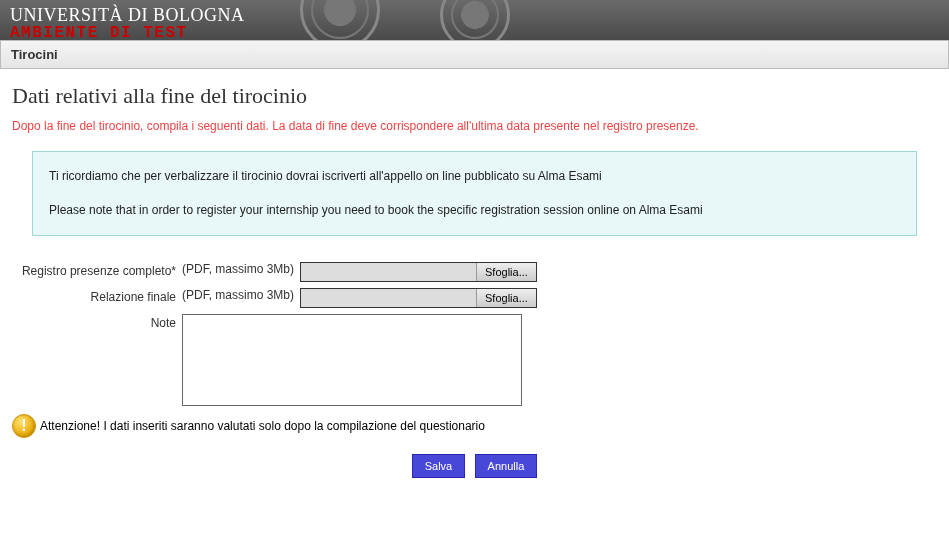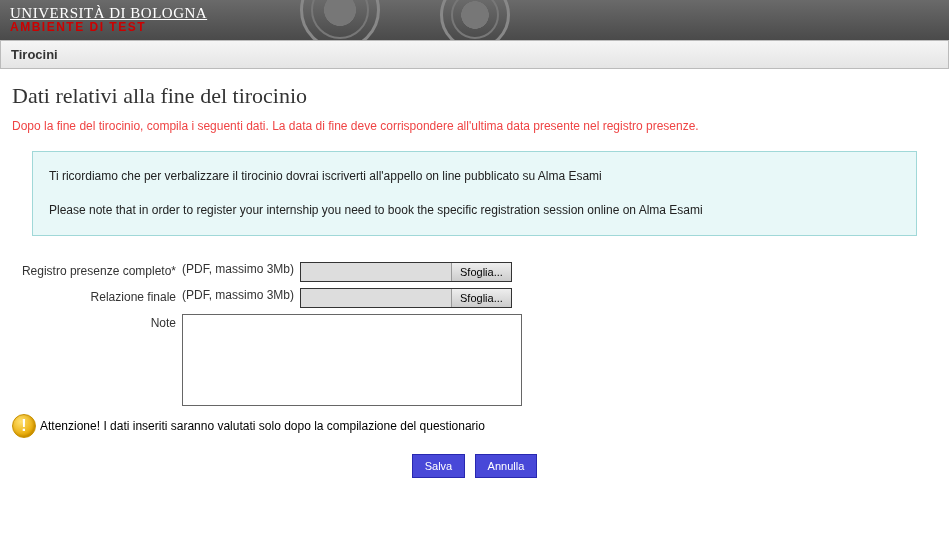--- a/index.html
+++ b/index.html
@@ -6,22 +6,22 @@
     body { font-family: Verdana, Geneva, sans-serif; font-size: 12px; background: #fff; width: 949px; }
     
     .top-header {
       background: #5a5a5a;
       background-image: linear-gradient(to bottom, #6a6a6a, #4a4a4a);
       height: 40px;
       padding: 5px 10px;
       position: relative;
       overflow: hidden;
     }
-    .logo-text { color: #fff; font-size: 15px; letter-spacing: 0.5px; font-family: Georgia, serif; text-decoration: underline; }
-    .env-label { color: #cc0000; font-size: 12px; font-weight: bold; letter-spacing: 1.5px; margin-top: -2px; }
+    .logo-text { color: #fff; font-size: 18px; letter-spacing: 0.5px; font-family: Georgia, serif; }
+    .env-label { color: #cc0000; font-size: 16px; font-weight: bold; letter-spacing: 1.5px; margin-top: -2px; font-family: Liberation Mono, monospace; }
     .gear1, .gear2 {
       position: absolute;
       border-radius: 50%;
       border: 3px solid #888;
       background: radial-gradient(circle, #777 30%, transparent 31%);
     }
     .gear1 { width: 80px; height: 80px; top: -30px; left: 300px; }
     .gear2 { width: 70px; height: 70px; top: -20px; left: 440px; }
     .gear1::before, .gear2::before {
       content: "";
@@ -78,20 +78,21 @@
       position: relative;
     }
     .cal-icon::before { content: ""; position: absolute; top: 1px; left: 2px; right: 2px; height: 3px; background: #c55; }
     
     .hint { font-size: 12px; color: #333; margin-right: 2px; }
     .file-wrap {
       display: inline-flex;
       border: 1px solid #333;
       height: 20px;
       background: #ddd;
+      gap: 25px;
     }
     .file-display {
       width: 150px;
       background: #ddd;
       border: none;
     }
     .file-btn {
       background: linear-gradient(to bottom, #eee, #ccc);
       border: none;
       border-left: 1px solid #999;

